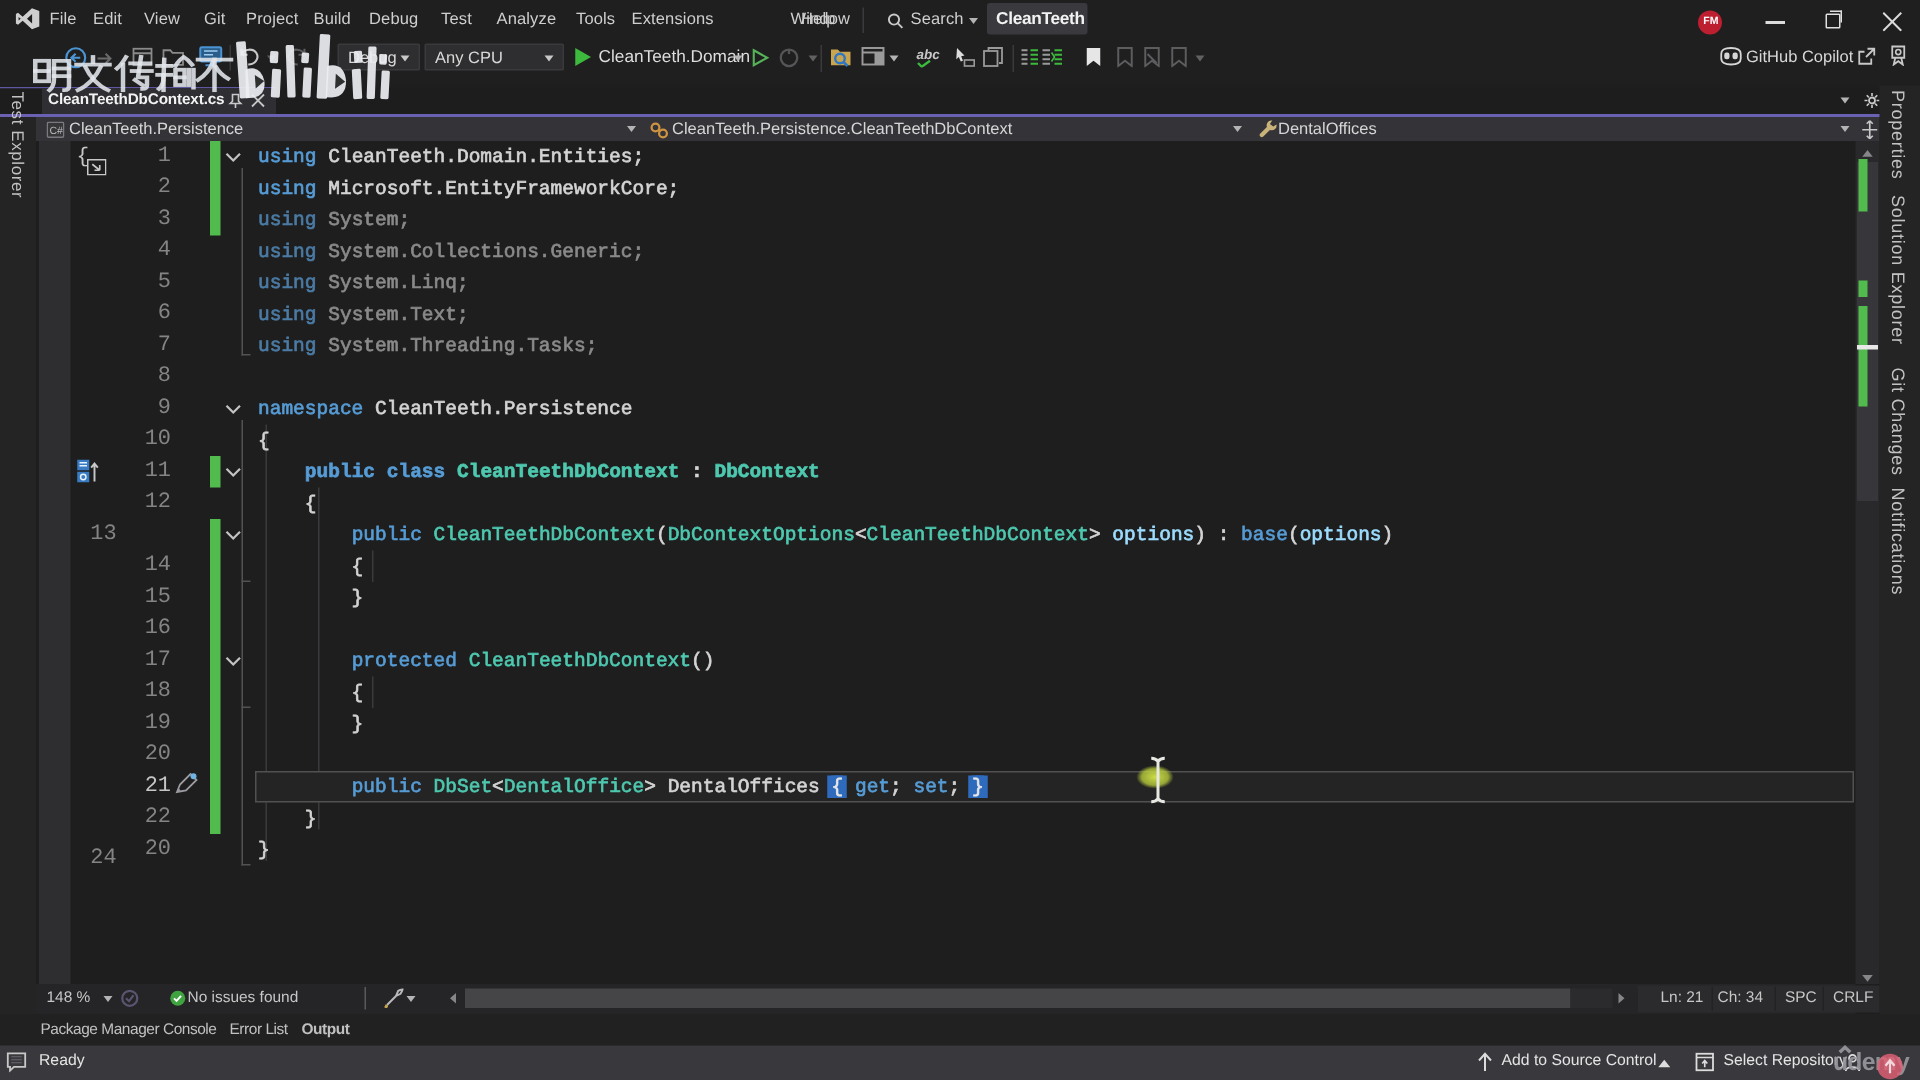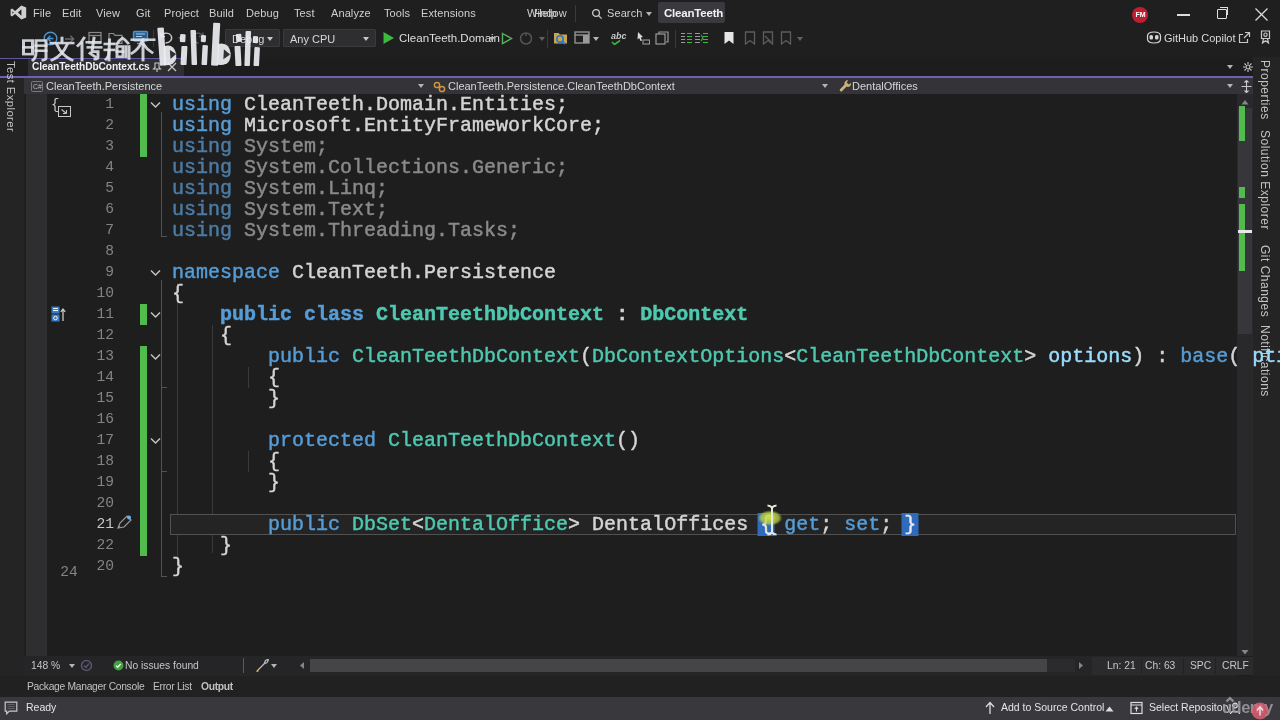--- a/index.html
+++ b/index.html
@@ -24,21 +24,21 @@
   #breadcrumb{left:24px;top:78px;width:1229px;height:16px;background:#343338;}
   .bc{position:absolute;top:80px;font-size:11px;color:#d6d6d6;white-space:nowrap;}
   
   #leftstrip{left:0;top:78px;width:24px;height:619px;background:#242425;}
   .vtext{position:absolute;font-size:11.3px;color:#c2c2c2;writing-mode:vertical-rl;white-space:nowrap;letter-spacing:0.4px;}
   
   #editor{left:24px;top:94px;width:1213px;height:562px;background:#1e1e1e;}
   #marginstrip{left:2px;top:0;width:21px;height:562px;background:#2e2e30;}
   .ln{position:absolute;width:90px;text-align:right;font-family:"Liberation Mono",monospace;font-size:14.6px;color:#848484;line-height:21px;}
   .cbar{position:absolute;left:115.5px;width:7px;background:#52bb4e;}
-  .codeline{position:absolute;left:148px;font-family:"Liberation Mono",monospace;font-size:20px;line-height:21px;white-space:pre;color:#d4d4d4;-webkit-text-stroke:0.45px;}
+  .codeline{position:absolute;left:148px;font-family:"Liberation Mono",monospace;font-size:13px;line-height:21px;white-space:pre;color:#d4d4d4;-webkit-text-stroke:0.45px;}
   .kw{color:#569cd6;}
   .ty{color:#4ec9b0;}
   .dim{color:#8a8a8a;}
   .dimk{color:#4b7ba5;}
   .pr{color:#9cdcfe;}
   .brhi{background:#2f6bbd;color:#e8e8e8;box-shadow:2.5px 0 0 #2f6bbd,-2.5px 0 0 #2f6bbd;}
   .guide{position:absolute;width:1px;background:#3a3a3c;}
   .oline{position:absolute;left:136.5px;width:1px;background:#525252;}
   .otick{position:absolute;left:136.5px;width:6px;height:1px;background:#525252;}
   
@@ -364,21 +364,21 @@
 <div class="ln" style="left:0;top:42px;">3</div>
 <div class="ln" style="left:0;top:63px;">4</div>
 <div class="ln" style="left:0;top:84px;">5</div>
 <div class="ln" style="left:0;top:105px;">6</div>
 <div class="ln" style="left:0;top:126px;">7</div>
 <div class="ln" style="left:0;top:147px;">8</div>
 <div class="ln" style="left:0;top:168px;">9</div>
 <div class="ln" style="left:0;top:189px;">10</div>
 <div class="ln" style="left:0;top:210px;">11</div>
 <div class="ln" style="left:0;top:231px;">12</div>
-<div class="ln" style="left:0;top:252px;">13</div>
+<div class="ln" style="left:0;top:252px;text-align:center;">13</div>
 <div class="ln" style="left:0;top:273px;">14</div>
 <div class="ln" style="left:0;top:294px;">15</div>
 <div class="ln" style="left:0;top:315px;">16</div>
 <div class="ln" style="left:0;top:336px;">17</div>
 <div class="ln" style="left:0;top:357px;">18</div>
 <div class="ln" style="left:0;top:378px;">19</div>
 <div class="ln" style="left:0;top:399px;">20</div>
 <div class="ln" style="left:0;top:420px;color:#c6c6c6;">21</div>
 <div class="ln" style="left:0;top:441px;">22</div>
 <div class="ln" style="left:0;top:462px;">20</div>
@@ -517,21 +517,21 @@
   <div class="abs" style="left:1053px;top:5px;">
       <svg width="8" height="9" viewBox="0 0 8 9">
         <path d="M2 1 L6 4.5 L2 8 Z" fill="#86868a"></path>
       </svg>
     </div>
   <div class="abs" style="left:1068px;top:1px;width:161px;height:18px;background:#2b2b2d;"></div>
     <div class="abs" style="left:1117px;top:2px;width:1px;height:16px;background:#222224;"></div>
     <div class="abs" style="left:1159px;top:2px;width:1px;height:16px;background:#222224;"></div>
     <div class="abs" style="left:1191px;top:2px;width:1px;height:16px;background:#222224;"></div>
     <div class="abs" style="left:1083px;top:4px;">Ln: 21</div>
-  <div class="abs" style="left:1121px;top:4px;">Ch: 63</div>
+  <div class="abs" style="left:1121px;top:4px;">Ch: 34</div>
   <div class="abs" style="left:1166px;top:4px;">SPC</div>
   <div class="abs" style="left:1198px;top:4px;">CRLF</div>
 </div>
 
 <div class="abs" id="paneltabs"></div>
 <div class="ptab" style="left:27px;">Package Manager Console</div>
 <div class="ptab" style="left:153px;">Error List</div>
 <div class="ptab" style="left:201px;font-weight:bold;">Output</div>
 
 <div class="abs" id="statusbar">

